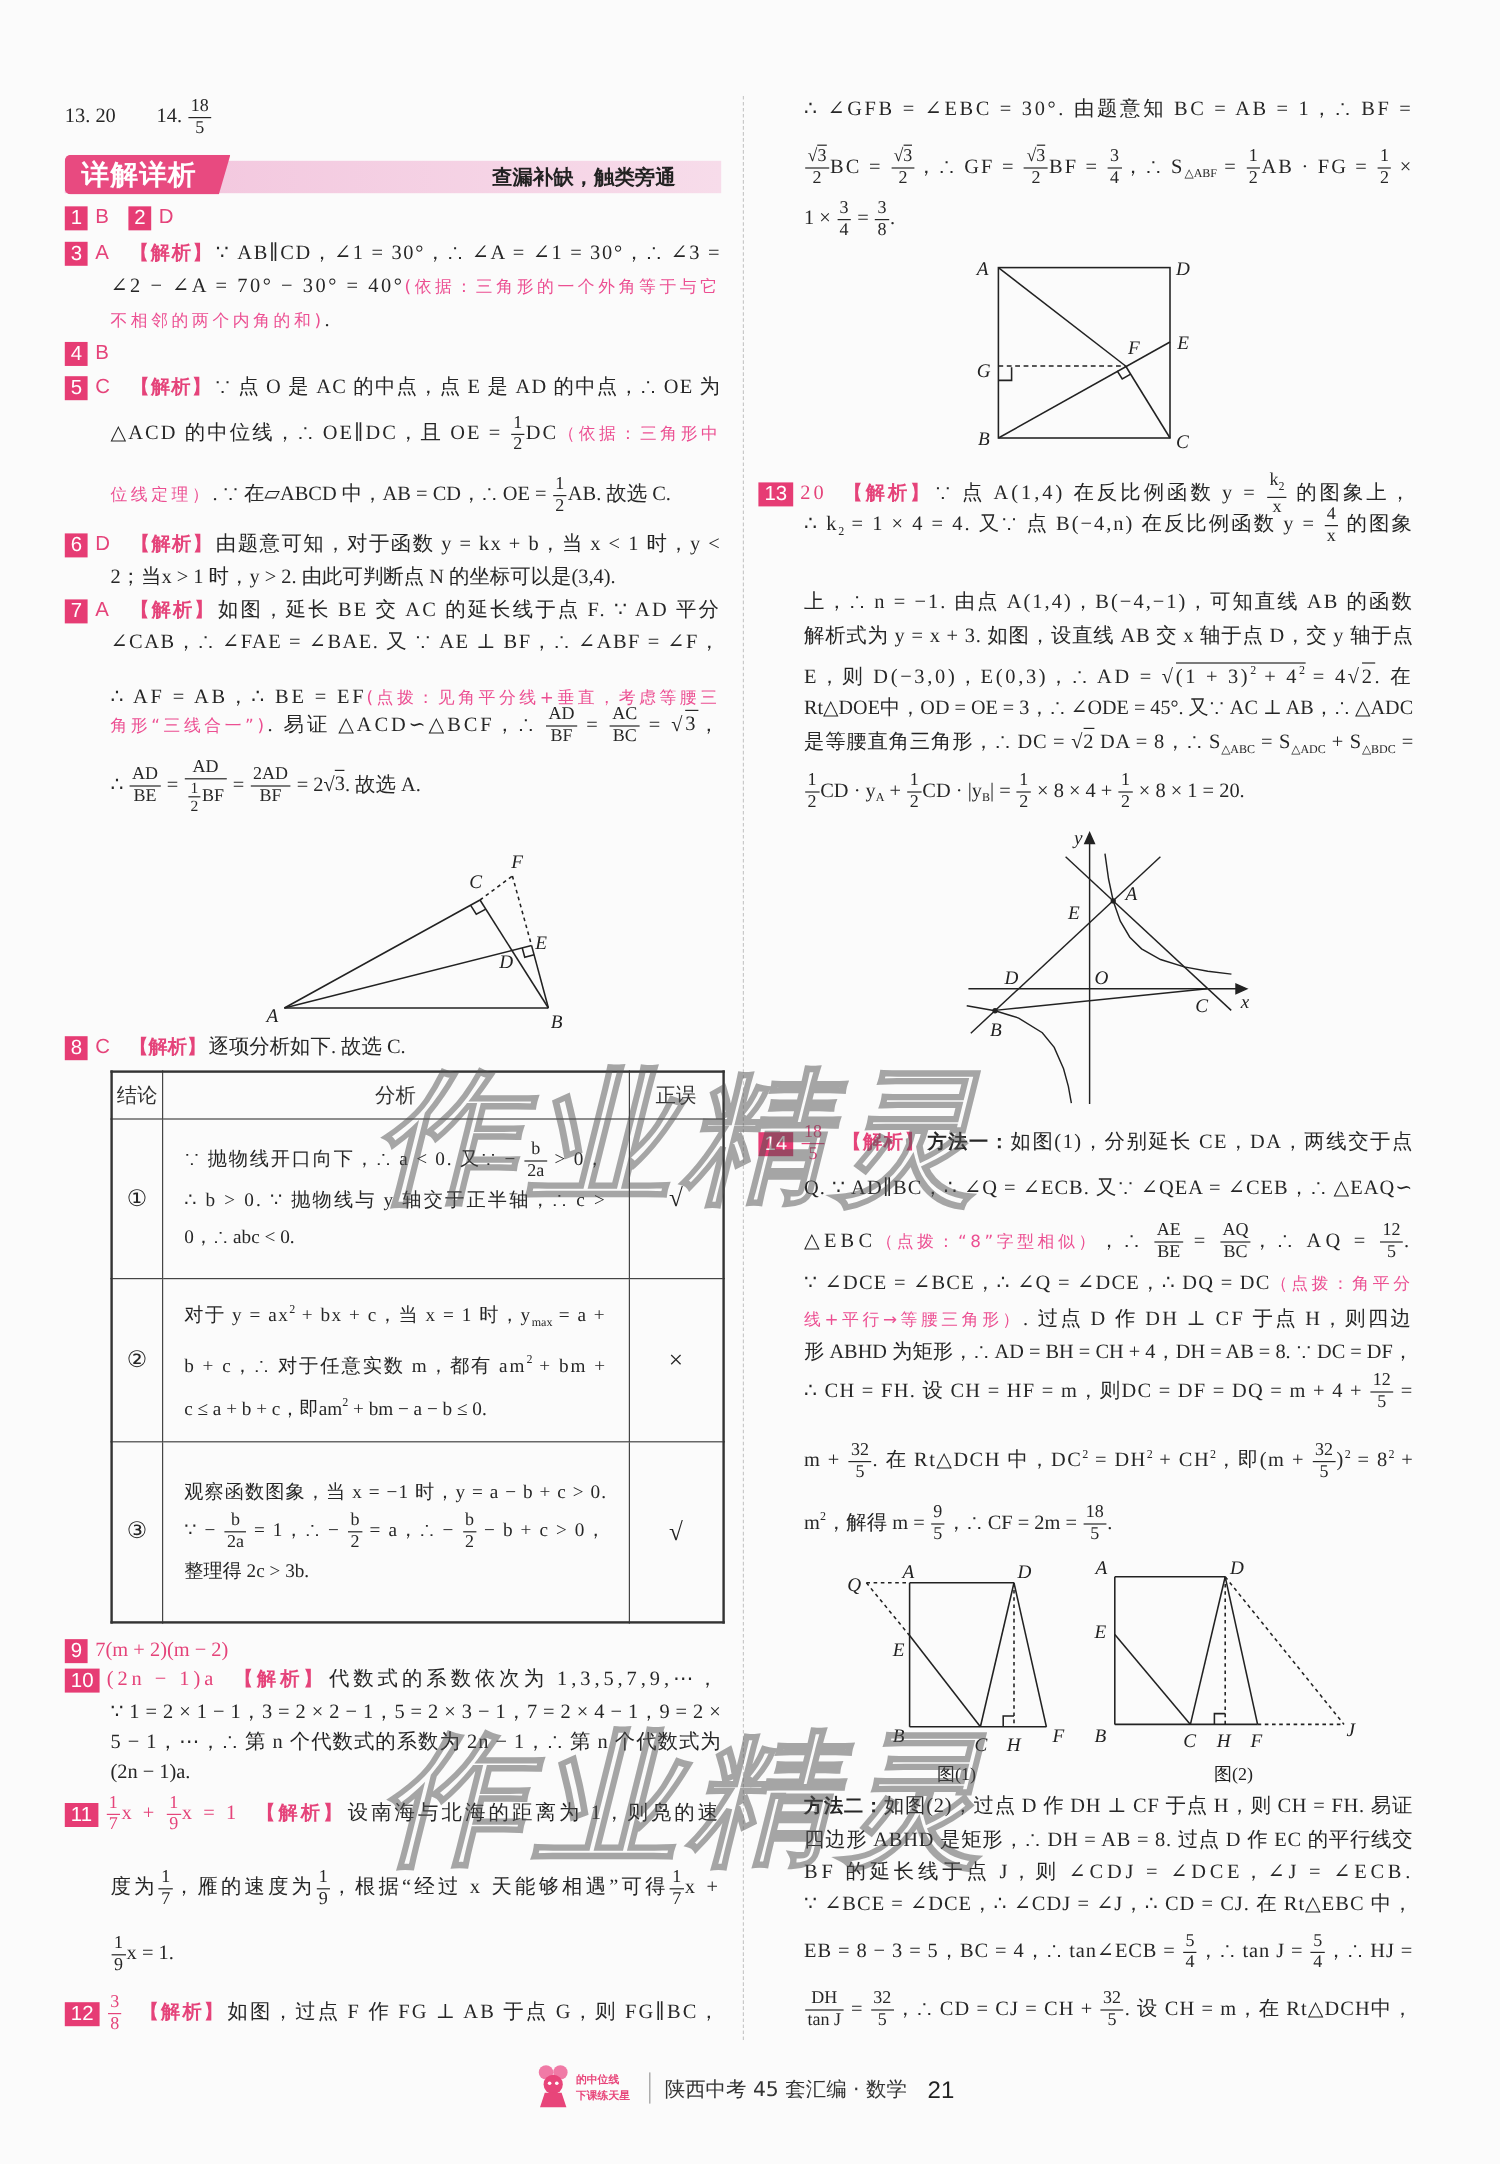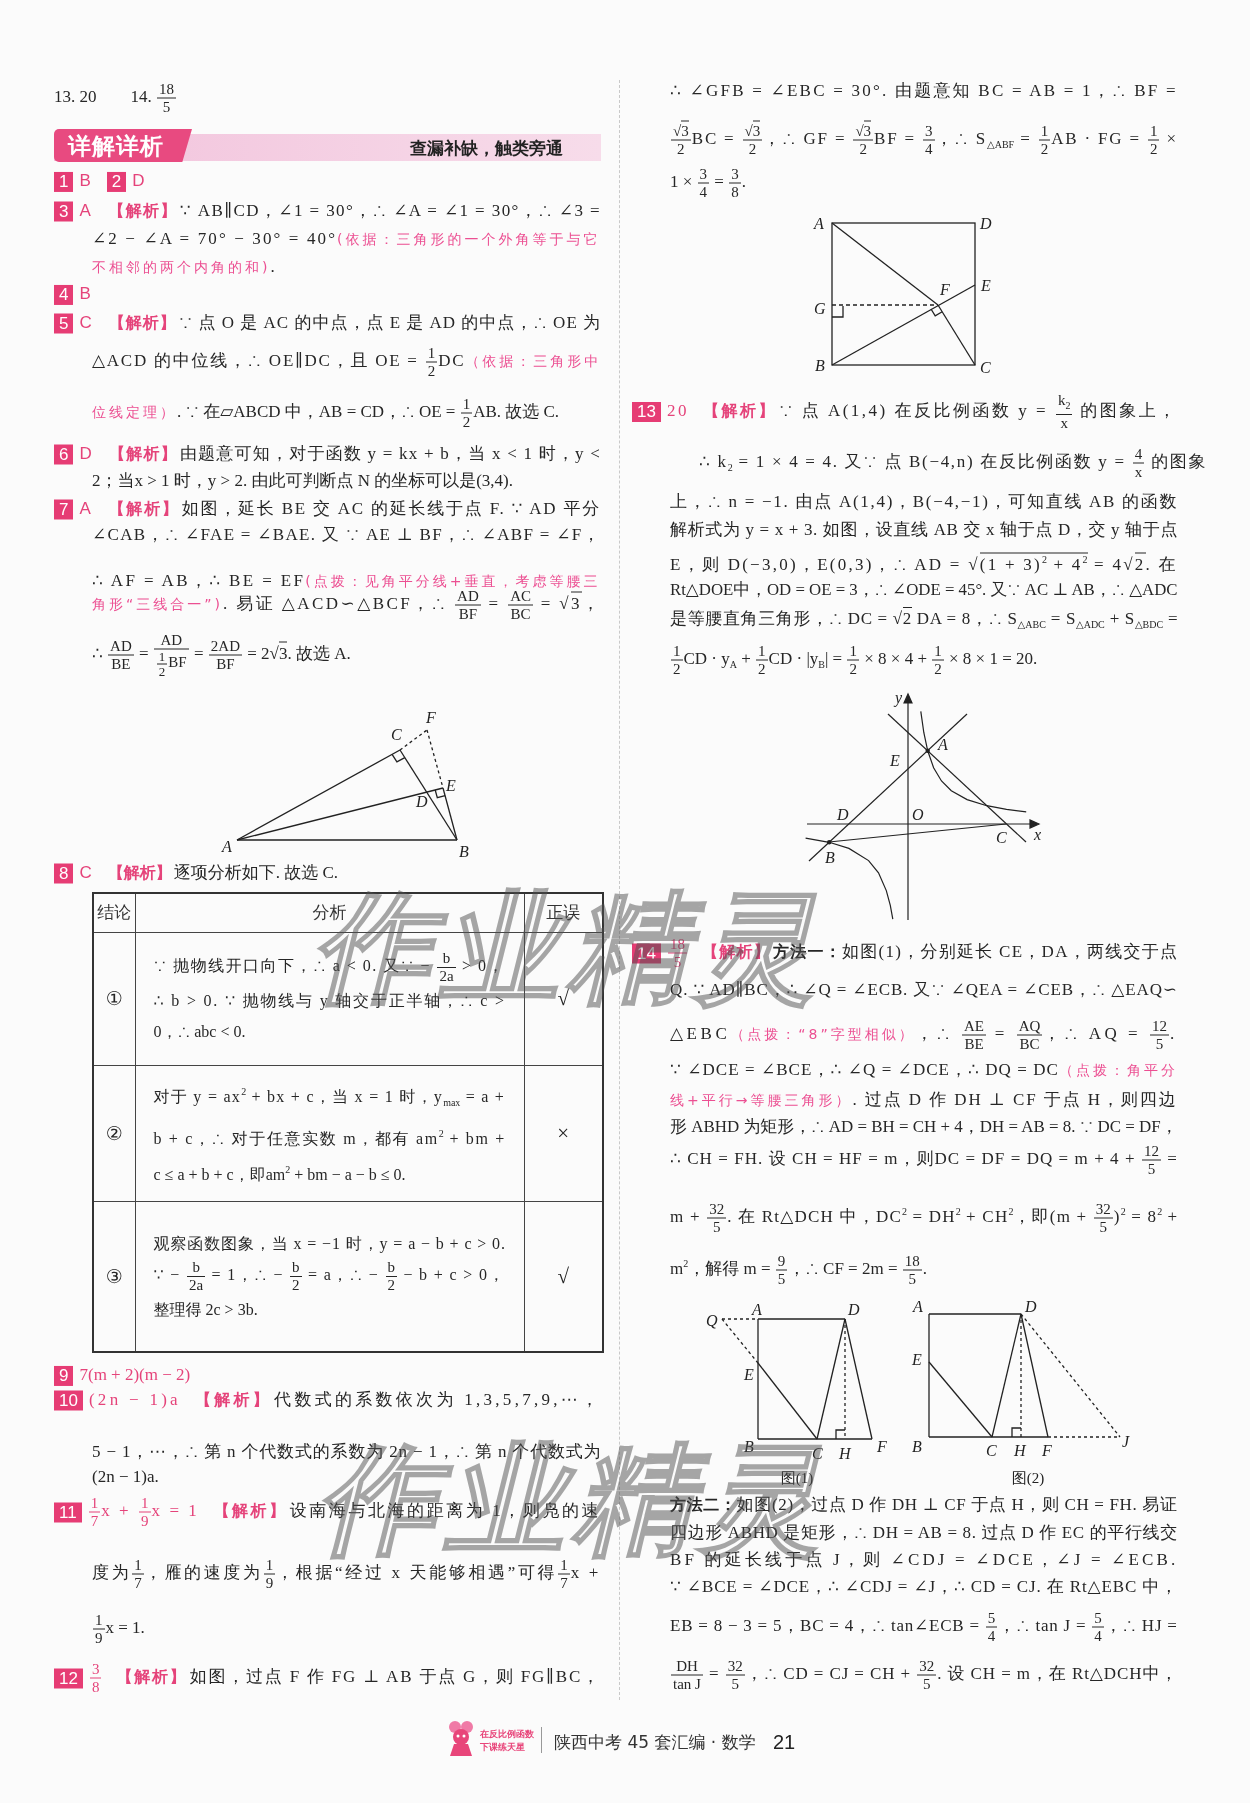--- a/index.html
+++ b/index.html
@@ -153,20 +153,21 @@
         <div class="cl"><span>整理得 2c &gt; 3b.</span></div>
       </div>
           </td>
       <td class="res">√</td>
     </tr>
   </tbody>
     </table>
 
   <div class="ln" style="left:54px;top:1375px"><span class="badge"><span>9</span></span><span class="pink"><span>7(m + 2)(m − 2)</span></span></div>
   <div class="ln" style="left: 54px; top: 1400px; letter-spacing: 3.28571px;"><span class="badge"><span>10</span></span><span class="pink"><span>(2n − 1)a</span></span><span class="jx"><span>【解析】</span></span><span>代数式的系数依次为 1,3,5,7,9,⋯，</span></div>
+  <div class="ln" style="left: 92px; top: 1427px; letter-spacing: 0.369231px;"><span>∵ 1 = 2 × 1 − 1，3 = 2 × 2 − 1，5 = 2 × 3 − 1，7 = 2 × 4 − 1，9 = 2 ×</span></div>
   <div class="ln" style="left: 92px; top: 1452px; letter-spacing: 0.829268px;"><span>5 − 1，⋯，∴ 第 n 个代数式的系数为 2n − 1，∴ 第 n 个代数式为</span></div>
   <div class="ln" style="left:92px;top:1477px"><span>(2n − 1)a.</span></div>
   <div class="ln" style="left: 54px; top: 1512px; letter-spacing: 2.56667px;"><span class="badge"><span>11</span></span><span class="pink"><span class="frac">
           <span class="num"><span>1</span></span>
           <span class="den"><span>7</span></span>
         </span><span>x + </span><span class="frac">
           <span class="num"><span>1</span></span>
           <span class="den"><span>9</span></span>
         </span><span>x = 1</span></span><span class="jx"><span>【解析】</span></span><span>设南海与北海的距离为 1，则凫的速</span></div>
   <div class="ln" style="left: 92px; top: 1574px; letter-spacing: 2.64286px;"><span>度为</span><span class="frac">
@@ -212,21 +213,21 @@
         <span class="num"><span>3</span></span>
         <span class="den"><span>4</span></span>
       </span><span> = </span><span class="frac">
         <span class="num"><span>3</span></span>
         <span class="den"><span>8</span></span>
       </span><span>.</span></div>
   <div class="ln" style="left: 632px; top: 412px; letter-spacing: 2.5px;"><span class="badge"><span>13</span></span><span class="pink"><span>20</span></span><span class="jx"><span>【解析】</span></span><span>∵ 点 A(1,4) 在反比例函数 y = </span><span class="frac">
         <span class="num"><span>k</span><span class="sub"><span>2</span></span></span>
         <span class="den"><span>x</span></span>
       </span><span> 的图象上，</span></div>
-  <div class="ln" style="left: 670px; top: 463px; letter-spacing: 1.68889px; margin-left: 29px;"><span>∴ k</span><span class="sub"><span>2</span></span><span> = 1 × 4 = 4. 又∵ 点 B(−4,n) 在反比例函数 y = </span><span class="frac">
+  <div class="ln" style="left: 670px; top: 438px; letter-spacing: 1.68889px;"><span>∴ k</span><span class="sub"><span>2</span></span><span> = 1 × 4 = 4. 又∵ 点 B(−4,n) 在反比例函数 y = </span><span class="frac">
         <span class="num"><span>4</span></span>
         <span class="den"><span>x</span></span>
       </span><span> 的图象</span></div>
   <div class="ln" style="left: 670px; top: 502px; letter-spacing: 1.71429px;"><span>上，∴ n = −1. 由点 A(1,4)，B(−4,−1)，可知直线 AB 的函数</span></div>
   <div class="ln" style="left: 670px; top: 530px; letter-spacing: 0.651163px;"><span>解析式为 y = x + 3. 如图，设直线 AB 交 x 轴于点 D，交 y 轴于点</span></div>
   <div class="ln" style="left: 670px; top: 562px; letter-spacing: 2.25532px;"><span>E，则 D(−3,0)，E(0,3)，∴ AD = </span><span class="sqrt"><span>√</span><span class="rad"><span>(1 + 3)</span><span class="sup"><span>2</span></span><span> + 4</span><span class="sup"><span>2</span></span></span></span><span> = 4</span><span class="sqrt"><span>√</span><span class="rad"><span>2</span></span></span><span>. 在</span></div>
   <div class="ln" style="left: 670px; top: 590px; transform: translateY(-50%) scaleX(0.988327);"><span>Rt△DOE中，OD = OE = 3，∴ ∠ODE = 45°. 又∵ AC ⊥ AB，∴ △ADC</span></div>
   <div class="ln" style="left: 670px; top: 622px; letter-spacing: 0.641026px;"><span>是等腰直角三角形，∴ DC = </span><span class="sqrt"><span>√</span><span class="rad"><span>2</span></span></span><span> DA = 8，∴ S</span><span class="sub"><span>△ABC</span></span><span> = S</span><span class="sub"><span>△ADC</span></span><span> + S</span><span class="sub"><span>△BDC</span></span><span> =</span></div>
   <div class="ln" style="left:670px;top:660px"><span class="frac">
         <span class="num"><span>1</span></span>
@@ -407,19 +408,19 @@
 
   <svg style="position:absolute;left:444px;top:1718px" width="34" height="40" viewBox="0 0 34 40">
     <circle cx="11" cy="9" r="6" fill="#f07aa6"></circle>
     <circle cx="23" cy="9" r="6" fill="#f07aa6"></circle>
     <circle cx="17" cy="19" r="8" fill="#e8457a"></circle>
     <path d="M6 38 L10 26 L24 26 L28 38 Z" fill="#e8457a"></path>
     <circle cx="14" cy="18" r="1.5" fill="#fff"></circle>
     <circle cx="20" cy="18" r="1.5" fill="#fff"></circle>
   </svg>
   <div class="footer-logo-text">
-    <div>在反比例函数</div>
+    <div>的中位线</div>
     <div>下课练天星</div>
   </div>
   <div class="footer-sep"></div>
   <div class="footer-title">陕西中考 45 套汇编 · 数学</div>
   <div class="footer-page">21</div>
 </div>
 
 </body></html>

